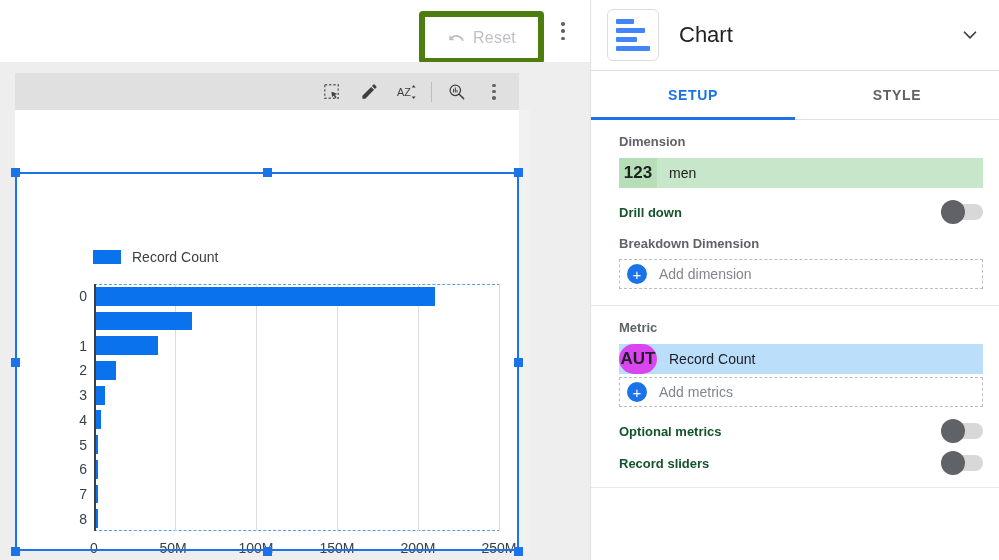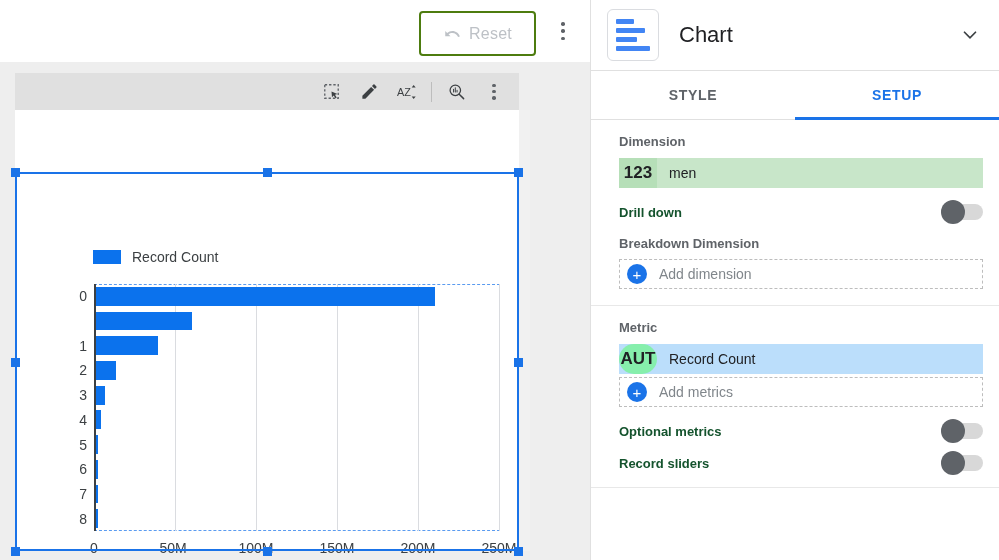--- a/index.html
+++ b/index.html
@@ -10,21 +10,21 @@
     -webkit-font-smoothing:antialiased;
   }
   .app{position:relative;width:999px;height:560px;}
 
   
   .left{position:absolute;left:0;top:0;width:590px;height:560px;background:#fff;overflow:hidden;}
 
   .topbar{position:absolute;left:0;top:0;width:590px;height:62px;background:#fff;
           border-bottom:1px solid #e3e3e3;}
   .reset-btn{position:absolute;left:419px;top:11px;width:113px;height:41px;
-             border:2px solid #4d7c0f;border-radius:4px;background:#fff;
+             border:6px solid #4d7c0f;border-radius:4px;background:#fff;
              display:flex;align-items:center;justify-content:center;gap:8px;
              color:#bdc1c6;font-size:16px;cursor:default;}
   .reset-btn .lbl{letter-spacing:.2px;}
   .undo-ico{width:18px;height:18px;display:block;}
   .kebab{position:absolute;width:18px;height:18px;display:flex;flex-direction:column;
          align-items:center;justify-content:space-between;cursor:pointer;}
   .kebab i{display:block;width:3.5px;height:3.5px;border-radius:50%;background:#5f6368;}
   .topbar-kebab{left:554px;top:22px;}
 
   .canvas{position:absolute;left:0;top:62px;width:590px;height:498px;background:#eeeeee;}
@@ -83,21 +83,21 @@
   .section{padding:14px 16px 16px 28px;border-bottom:1px solid #e8e8e8;}
   .sec-title{font-size:13px;font-weight:bold;color:#5f6368;margin-bottom:9px;}
   .sub-title{font-size:13px;font-weight:bold;color:#5f6368;margin:16px 0 8px 0;}
 
   .chip{height:30px;display:flex;align-items:center;overflow:hidden;}
   .chip.dim{background:#c8e6c9;}
   .chip.met{background:#bbdefb;}
   .chip .badge{width:38px;height:30px;display:flex;align-items:center;justify-content:center;
                font-size:17px;font-weight:bold;color:#202124;}
   .chip.dim .badge{background:#b6dfb8;}
-  .chip.met .badge{background:#86efac;border-radius:15px;}
+  .chip.met .badge{background:#d946ef;border-radius:15px;}
   .chip .name{padding-left:12px;font-size:14px;color:#202124;}
 
   .adder{height:30px;border:1px dashed #bdbdbd;display:flex;align-items:center;gap:12px;
          padding-left:7px;box-sizing:border-box;cursor:pointer;margin-top:3px;}
   .plus{width:20px;height:20px;border-radius:50%;background:#1a73e8;color:#fff;
         display:flex;align-items:center;justify-content:center;font-size:15px;line-height:1;}
   .adder .ph{font-size:14px;color:#80868b;}
 
   .row-toggle{display:flex;align-items:center;justify-content:space-between;margin-top:16px;}
   .row-toggle .rl{font-size:13px;font-weight:bold;color:#14532d;}
@@ -250,22 +250,22 @@
         <span style="width:62%"></span>
         <span style="width:100%"></span>
       </div>
       <div class="panel-title">Chart</div>
       <svg class="chev" viewBox="0 0 24 24">
         <path d="M6 9l6 6 6-6" fill="none" stroke="#3c4043" stroke-width="1.9" stroke-linecap="round"></path>
       </svg>
     </div>
 
     <div class="tabs">
+      <div class="tab active">SETUP</div>
       <div class="tab">STYLE</div>
-      <div class="tab active">SETUP</div>
     </div>
 
     <div class="section">
       <div class="sec-title">Dimension</div>
 
       <div class="chip dim">
         <span class="badge">123</span>
         <span class="name">men</span>
       </div>
 

